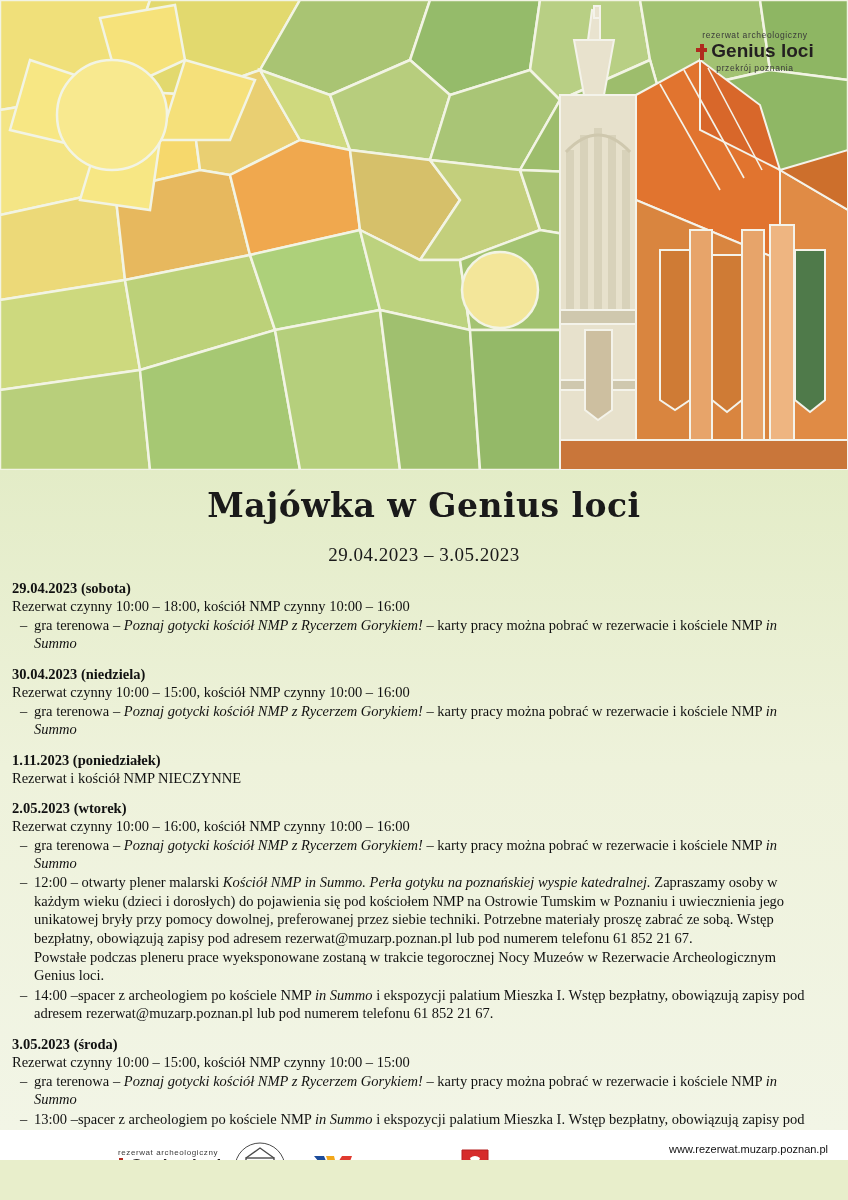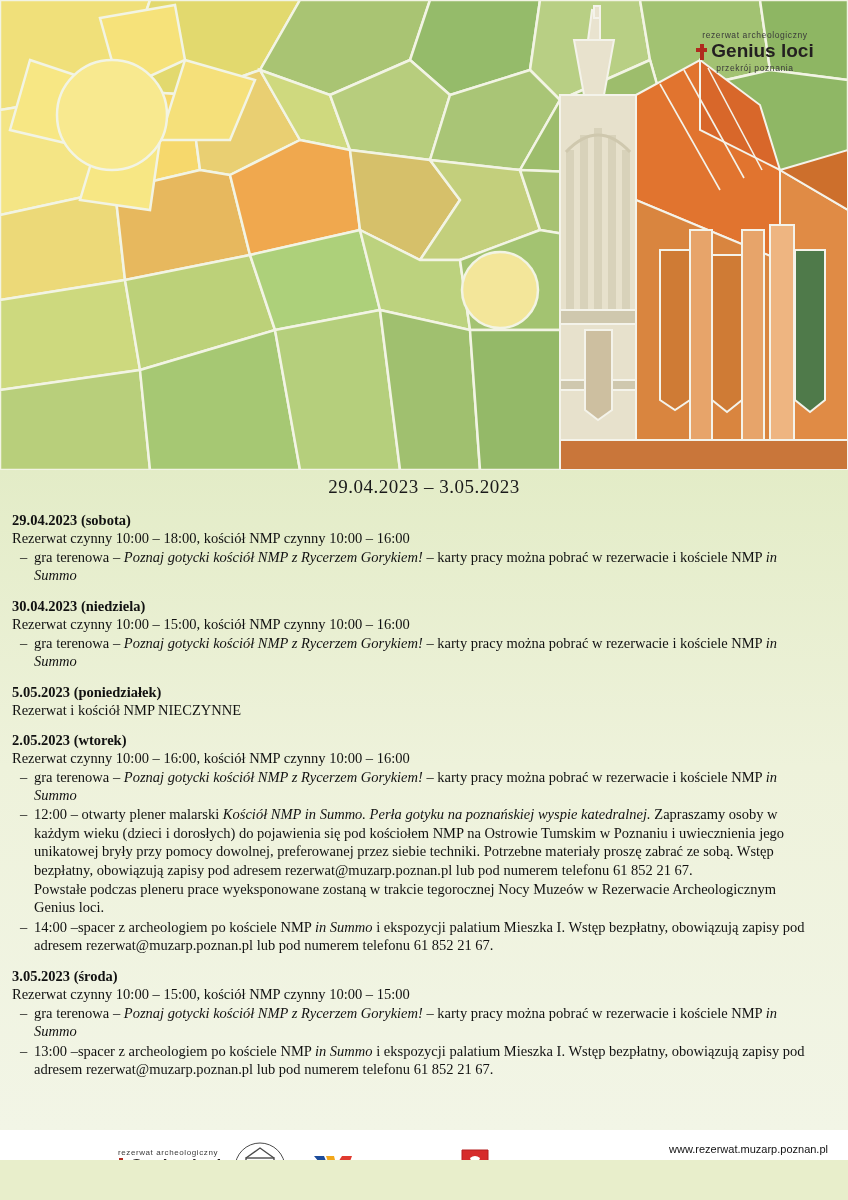--- a/index.html
+++ b/index.html
@@ -33,21 +33,21 @@
   .content{
     position:absolute;left:0;top:470px;width:848px;height:660px;
     background:linear-gradient(180deg,#e3ecc7 0%, #eef2db 45%, #f2f5e6 100%);
   }
   .title{
     text-align:center;font-family:"DejaVu Serif", serif;font-weight:bold;
     font-size:33px;color:#1a1a1a;letter-spacing:.5px;padding-top:16px;
   }
   .subtitle{
     text-align:center;font-family:"Liberation Serif", serif;
-    font-size:19px;color:#1a1a1a;margin-top:6px;letter-spacing:.5px;
+    font-size:19px;color:#1a1a1a;margin-top:19px;letter-spacing:.5px;
   }
   .sections{padding:14px 30px 0 12px;}
   .sec{margin-bottom:13px;}
   .sec-date{font-size:14.5px;font-weight:bold;color:#111;margin-bottom:1px;}
   .sec-line{font-size:14.5px;color:#111;margin-bottom:1px;}
   ul.bullets{list-style:none;margin:0;padding:0;}
   ul.bullets li{
     font-size:14.5px;color:#111;line-height:1.27;
     padding-left:22px;position:relative;margin-bottom:1px;
   }
@@ -191,38 +191,39 @@
 
   <div class="logo-top">
     <div class="l1">rezerwat  archeologiczny</div>
     <div class="l2">
       <span class="gl-mark"><i class="v"></i><i class="h"></i></span><span>Genius loci</span>
     </div>
     <div class="l3">przekrój poznania</div>
   </div>
 
   <div class="content">
+    <div class="title">Majówka w Genius loci</div>
     <div class="subtitle">29.04.2023 – 3.05.2023</div>
     <div class="sections" id="sections">
         <div class="sec">
           <div class="sec-date">29.04.2023 (sobota)</div>
           <div class="sec-line">Rezerwat czynny 10:00 – 18:00, kościół NMP czynny 10:00 – 16:00</div>
           <ul class="bullets">
             <li><span>gra terenowa – </span><span class="it">Poznaj gotycki kościół NMP z Rycerzem Gorykiem!</span><span> – karty pracy można pobrać w rezerwacie i kościele NMP </span><span class="it">in Summo</span></li>
           </ul>
         </div>
         <div class="sec">
           <div class="sec-date">30.04.2023 (niedziela)</div>
           <div class="sec-line">Rezerwat czynny 10:00 – 15:00, kościół NMP czynny 10:00 – 16:00</div>
           <ul class="bullets">
             <li><span>gra terenowa – </span><span class="it">Poznaj gotycki kościół NMP z Rycerzem Gorykiem!</span><span> – karty pracy można pobrać w rezerwacie i kościele NMP </span><span class="it">in Summo</span></li>
           </ul>
         </div>
         <div class="sec">
-          <div class="sec-date">5.05.2023 (poniedziałek)</div>
+          <div class="sec-date">1.11.2023 (poniedziałek)</div>
           <div class="sec-line">Rezerwat i kościół NMP NIECZYNNE</div>
         </div>
         <div class="sec">
           <div class="sec-date">2.05.2023 (wtorek)</div>
           <div class="sec-line">Rezerwat czynny 10:00 – 16:00, kościół NMP czynny 10:00 – 16:00</div>
           <ul class="bullets">
             <li><span>gra terenowa – </span><span class="it">Poznaj gotycki kościół NMP z Rycerzem Gorykiem!</span><span> – karty pracy można pobrać w rezerwacie i kościele NMP </span><span class="it">in Summo</span></li>
             <li><span>12:00 – otwarty plener malarski </span><span class="it">Kościół NMP in Summo. Perła gotyku na poznańskiej wyspie katedralnej.</span><span> Zapraszamy osoby w każdym wieku (dzieci i dorosłych) do pojawienia się pod kościołem NMP na Ostrowie Tumskim w Poznaniu i uwiecznienia jego unikatowej bryły przy pomocy dowolnej, preferowanej przez siebie techniki. Potrzebne materiały proszę zabrać ze sobą. Wstęp bezpłatny, obowiązują zapisy pod adresem rezerwat@muzarp.poznan.pl lub pod numerem telefonu 61 852 21 67.</span></li>
             <li class="nodash"><span>Powstałe podczas pleneru prace wyeksponowane zostaną w trakcie tegorocznej Nocy Muzeów w Rezerwacie Archeologicznym Genius loci.</span></li>
             <li><span>14:00 –spacer z archeologiem po kościele NMP </span><span class="it">in Summo</span><span> i ekspozycji palatium Mieszka I. Wstęp bezpłatny, obowiązują zapisy pod adresem rezerwat@muzarp.poznan.pl lub pod numerem telefonu 61 852 21 67.</span></li>

